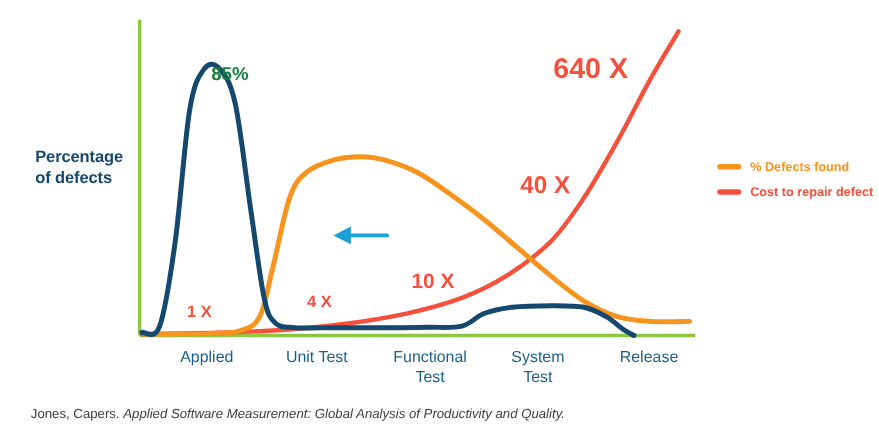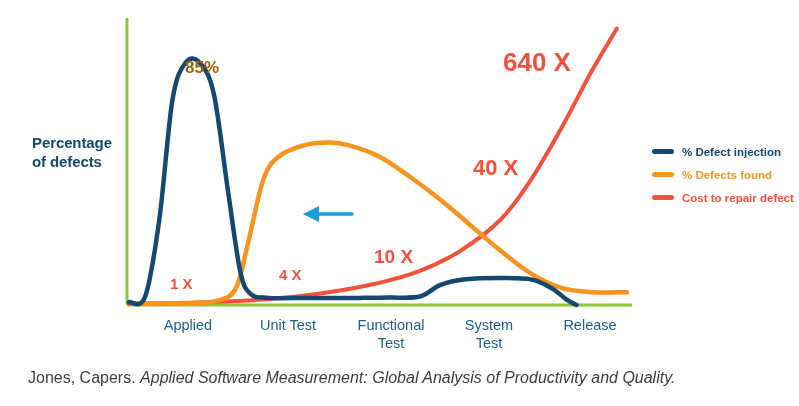--- a/index.html
+++ b/index.html
@@ -39,22 +39,23 @@
     text-align: center;
     line-height: 18px;
     white-space: pre-line;
   }
   .ann {
     position: absolute;
     font-weight: bold;
     white-space: nowrap;
   }
   .ann-pct {
-    color: #a16207;
+    color: #15803d;
     font-size: 17px;
+    margin-left: 7px;
   }
   .ann-cost {
     color: #f4503c;
   }
   .legend {
     position: absolute;
     left: 652px;
     top: 140px;
     width: 146px;
   }
@@ -72,21 +73,21 @@
   }
   .legend-text {
     font-size: 11.5px;
     font-weight: bold;
     white-space: nowrap;
   }
   .footnote {
     position: absolute;
     left: 28px;
     top: 369px;
-    font-size: 16px;
+    font-size: 12px;
     color: #3d3d3d;
   }
   .footnote .title {
     font-style: italic;
   }
 </style>
 </head>
 <body>
 
 <div>
@@ -126,24 +127,20 @@
       <div class="ann ann-pct" style="left: 185px; top: 58px;">85%</div>
       <div class="ann ann-cost" style="font-size: 15px; left: 170px; top: 275px;">1 X</div>
       <div class="ann ann-cost" style="font-size: 15px; left: 279px; top: 266px;">4 X</div>
       <div class="ann ann-cost" style="font-size: 19px; left: 374px; top: 246px;">10 X</div>
       <div class="ann ann-cost" style="font-size: 22px; left: 473px; top: 155px;">40 X</div>
       <div class="ann ann-cost" style="font-size: 26px; left: 503px; top: 47px;">640 X</div>
     </div>
 
   <div class="legend">
     <div class="legend-row">
-      <span class="legend-swatch" style="background: rgb(20, 72, 110);"></span>
-      <span class="legend-text" style="color: rgb(20, 72, 110);">% Defect injection</span>
-    </div>
-    <div class="legend-row">
       <span class="legend-swatch" style="background: rgb(247, 148, 30);"></span>
       <span class="legend-text" style="color: rgb(247, 148, 30);">% Defects found</span>
     </div>
     <div class="legend-row">
       <span class="legend-swatch" style="background: rgb(244, 80, 60);"></span>
       <span class="legend-text" style="color: rgb(244, 80, 60); text-align: right;">Cost to repair defect</span>
     </div>
   </div>
 
   <div class="footnote"><span>Jones, Capers. </span><span class="title">Applied Software Measurement: Global Analysis of Productivity and Quality.</span></div>

